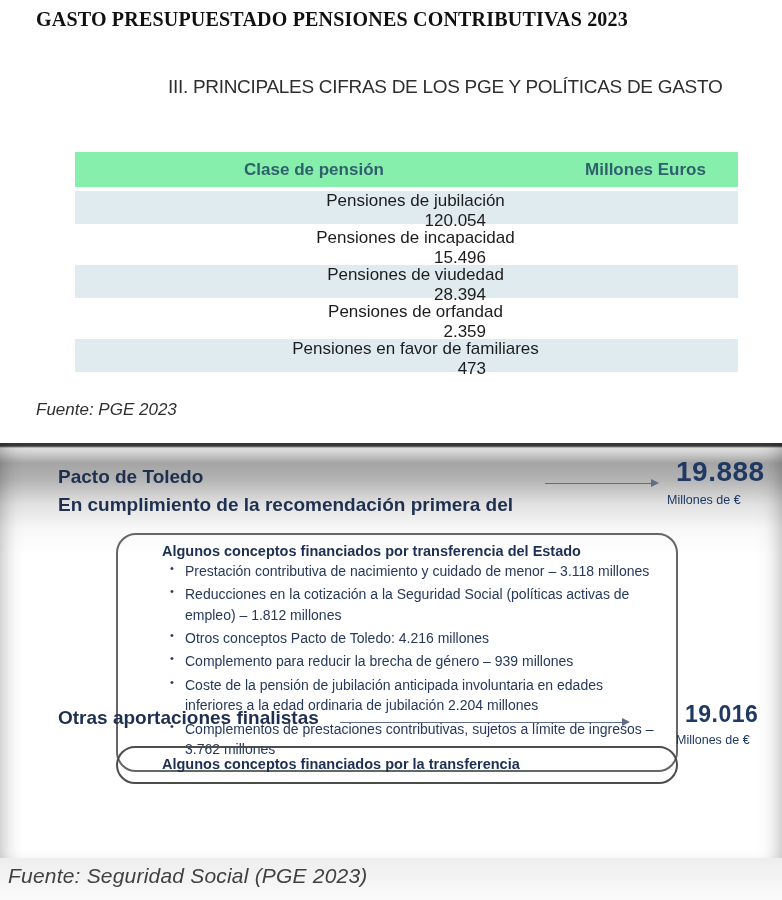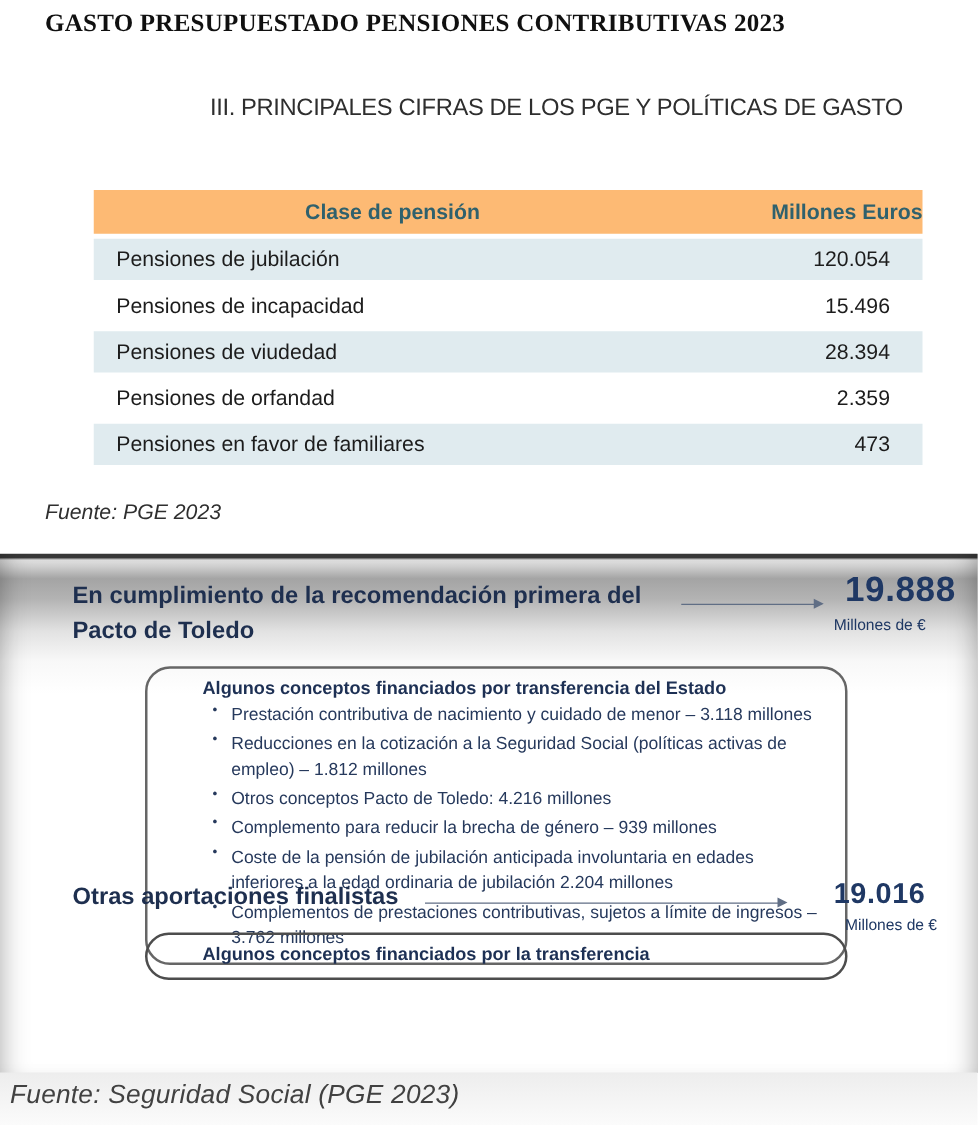--- a/index.html
+++ b/index.html
@@ -14,25 +14,25 @@
     font-family:"Liberation Serif",serif;font-weight:700;font-size:20px;
     color:#101010;letter-spacing:.2px;
   }
   .doc-subtitle{
     position:absolute;left:168px;top:76px;
     font-size:19px;color:#2e2e2e;letter-spacing:-.3px;font-weight:400;
   }
   .pension-table{position:absolute;left:75px;top:152px;width:663px;}
   .t-head{
     display:flex;align-items:center;height:35px;
-    background:#fdba74;color:#2f616d;font-weight:700;font-size:17px;
+    background:#86efac;color:#2f616d;font-weight:700;font-size:17px;
   }
   .t-head .t-label{flex:1;text-align:center;padding-left:0;}
-  .t-head .t-value{width:185px;text-align:right;padding-right:0;}
-  .t-row{display:flex;align-items:center;height:33px;margin-top:4px;font-size:17px;color:#1c1c1c;}
+  .t-head .t-value{width:185px;text-align:center;padding-right:0;}
+  .t-row{display:flex;align-items:center;height:33px;margin-top:4px;font-size:17px;color:#1c1c1c;flex-direction:column;}
   .t-row.stripe{background:#e0ebef;}
   .t-label{flex:1;padding-left:18px;}
   .t-value{width:185px;text-align:right;padding-right:26px;}
   .source-top{
     position:absolute;left:36px;top:400px;
     font-style:italic;font-size:17px;color:#2f2f2f;
   }
   
   .slide{
     position:absolute;left:0;top:443px;width:782px;height:415px;
@@ -50,21 +50,21 @@
   }
   .arrow{position:absolute;border-top:1.5px solid #606e85;height:0;}
   .arrow::after{
     content:"";position:absolute;right:-2px;top:-5px;
     border-left:8px solid #606e85;border-top:4px solid transparent;border-bottom:4px solid transparent;
   }
   .arrow-1{left:545px;top:40px;width:112px;}
   .arrow-2{left:340px;top:279px;width:288px;}
   .amount-1{position:absolute;left:676px;top:13px;font-size:28px;font-weight:700;color:#1f3864;letter-spacing:.5px;}
   .unit-1{position:absolute;left:667px;top:50px;font-size:12.5px;color:#1f3864;}
-  .amount-2{position:absolute;left:667px;top:258px;font-size:23px;font-weight:700;color:#1f3864;letter-spacing:.5px;}
+  .amount-2{position:absolute;left:685px;top:258px;font-size:23px;font-weight:700;color:#1f3864;letter-spacing:.5px;}
   .unit-2{position:absolute;left:676px;top:290px;font-size:12.5px;color:#1f3864;}
   .concept-box{
     position:absolute;left:116px;width:562px;
     border:2px solid #666666;border-radius:20px;background:transparent;
     padding:6px 10px 8px 22px;box-sizing:border-box;
   }
   .box-1{top:90px;}
   .box-2{top:303px;border-color:#4d4d4d;}
   .box-title{margin:2px 0 2px 22px;font-size:14.5px;font-weight:700;color:#1d3054;}
   .concept-box ul{margin:2px 0 0 0;padding:0 4px 0 28px;list-style:none;}
@@ -117,22 +117,22 @@
         <div class="t-value">473</div>
       </div>
     </div>
 </div>
 
 <div class="source-top">Fuente: PGE 2023</div>
 
 <div class="slide">
 
   <div class="heading-1">
+    <div>Pacto de Toledo</div>
     <div>En cumplimiento de la recomendación primera del</div>
-    <div>Pacto de Toledo</div>
   </div>
   <div class="arrow arrow-1"></div>
   <div class="amount-1">19.888</div>
   <div class="unit-1">Millones de  €</div>
 
   <div class="concept-box box-1">
     <div class="box-title">Algunos conceptos  financiados por transferencia del Estado</div>
     <ul>
         <li>Prestación contributiva de nacimiento y cuidado de menor – 3.118 millones</li>
         <li>Reducciones en la cotización a la Seguridad Social (políticas activas de empleo) – 1.812 millones</li>

